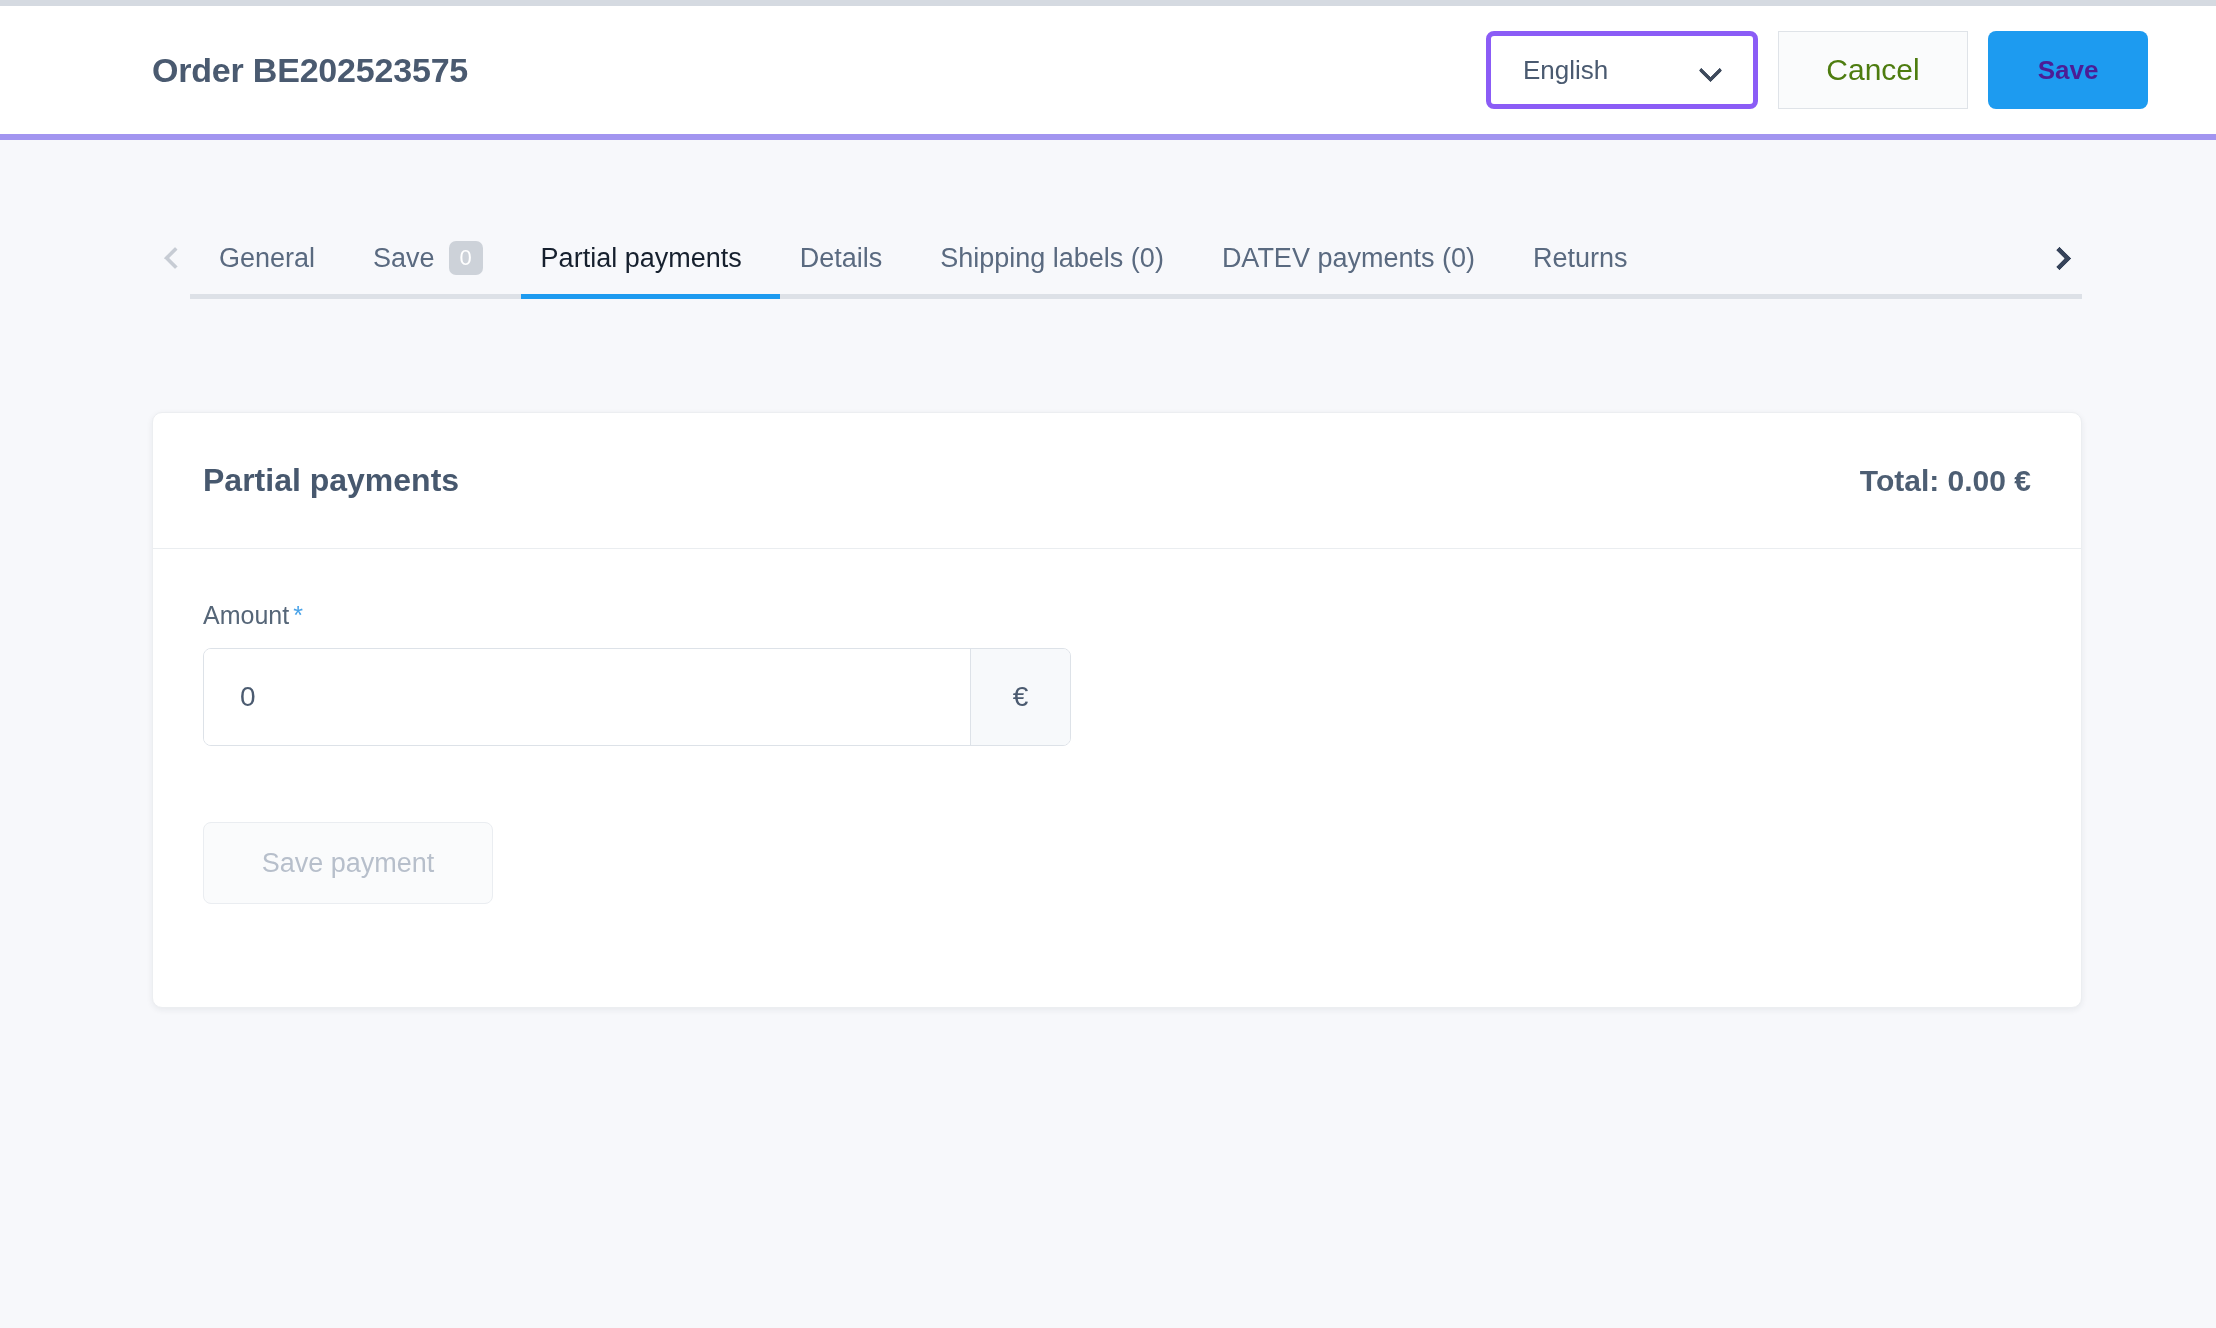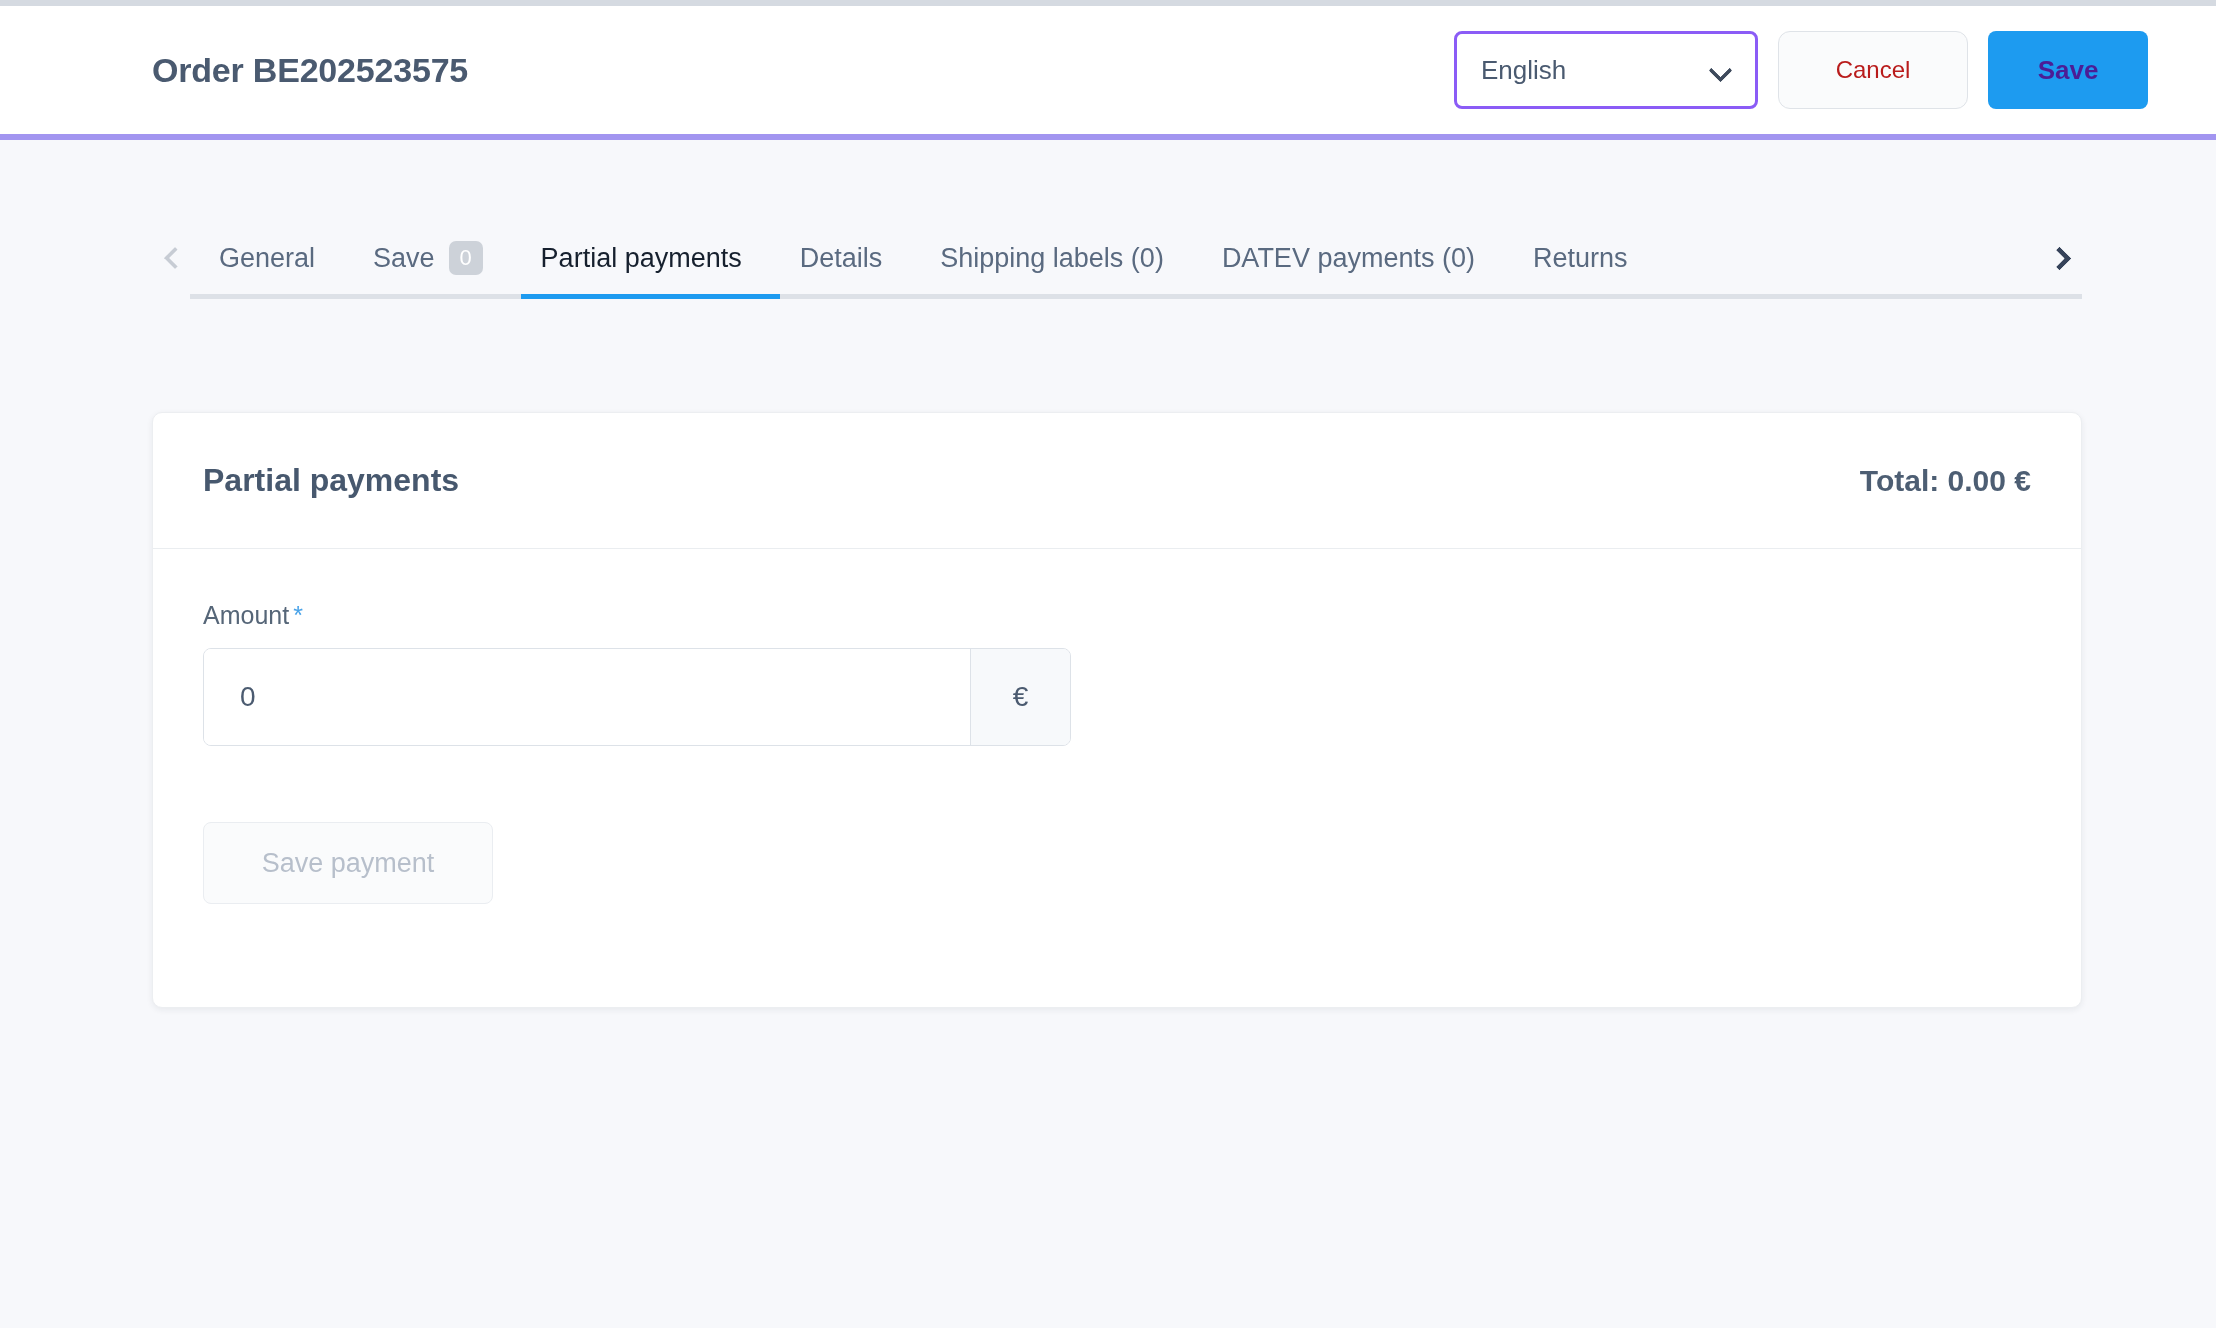--- a/index.html
+++ b/index.html
@@ -53,27 +53,27 @@
   .header-actions {
     margin-left: auto;
     display: flex;
     align-items: center;
     gap: 20px;
   }
   .lang-select {
     display: flex;
     align-items: center;
     justify-content: space-between;
-    width: 304px;
+    width: 272px;
     height: 78px;
     background: #ffffff;
-    border: 3px solid #8b5cf6;
+    border: 5px solid #8b5cf6;
     border-radius: 8px;
     box-sizing: border-box;
-    padding: 0 24px;
+    padding: 0 32px;
     cursor: pointer;
   }
   .lang-select .lang-label {
     font-size: 26px;
     color: #4a5a70;
   }
   .chev-down {
     width: 20px; height: 20px;
     display: inline-block;
     position: relative;
@@ -86,23 +86,23 @@
     border-right: 4px solid #3e4a5c;
     border-bottom: 4px solid #3e4a5c;
     transform: rotate(45deg);
     border-radius: 2px;
   }
   .btn-cancel {
     width: 190px;
     height: 78px;
     background: #fafbfc;
     border: 1px solid #dfe3e8;
-    border-radius: 12px;
-    color: #b91c1c;
-    font-size: 24px;
+    border-radius: 0;
+    color: #4d7c0f;
+    font-size: 30px;
     font-family: "Liberation Sans", sans-serif;
     cursor: pointer;
     box-sizing: border-box;
   }
   .btn-save {
     width: 160px;
     height: 78px;
     background: #1d9bf0;
     border: none;
     border-radius: 8px;

